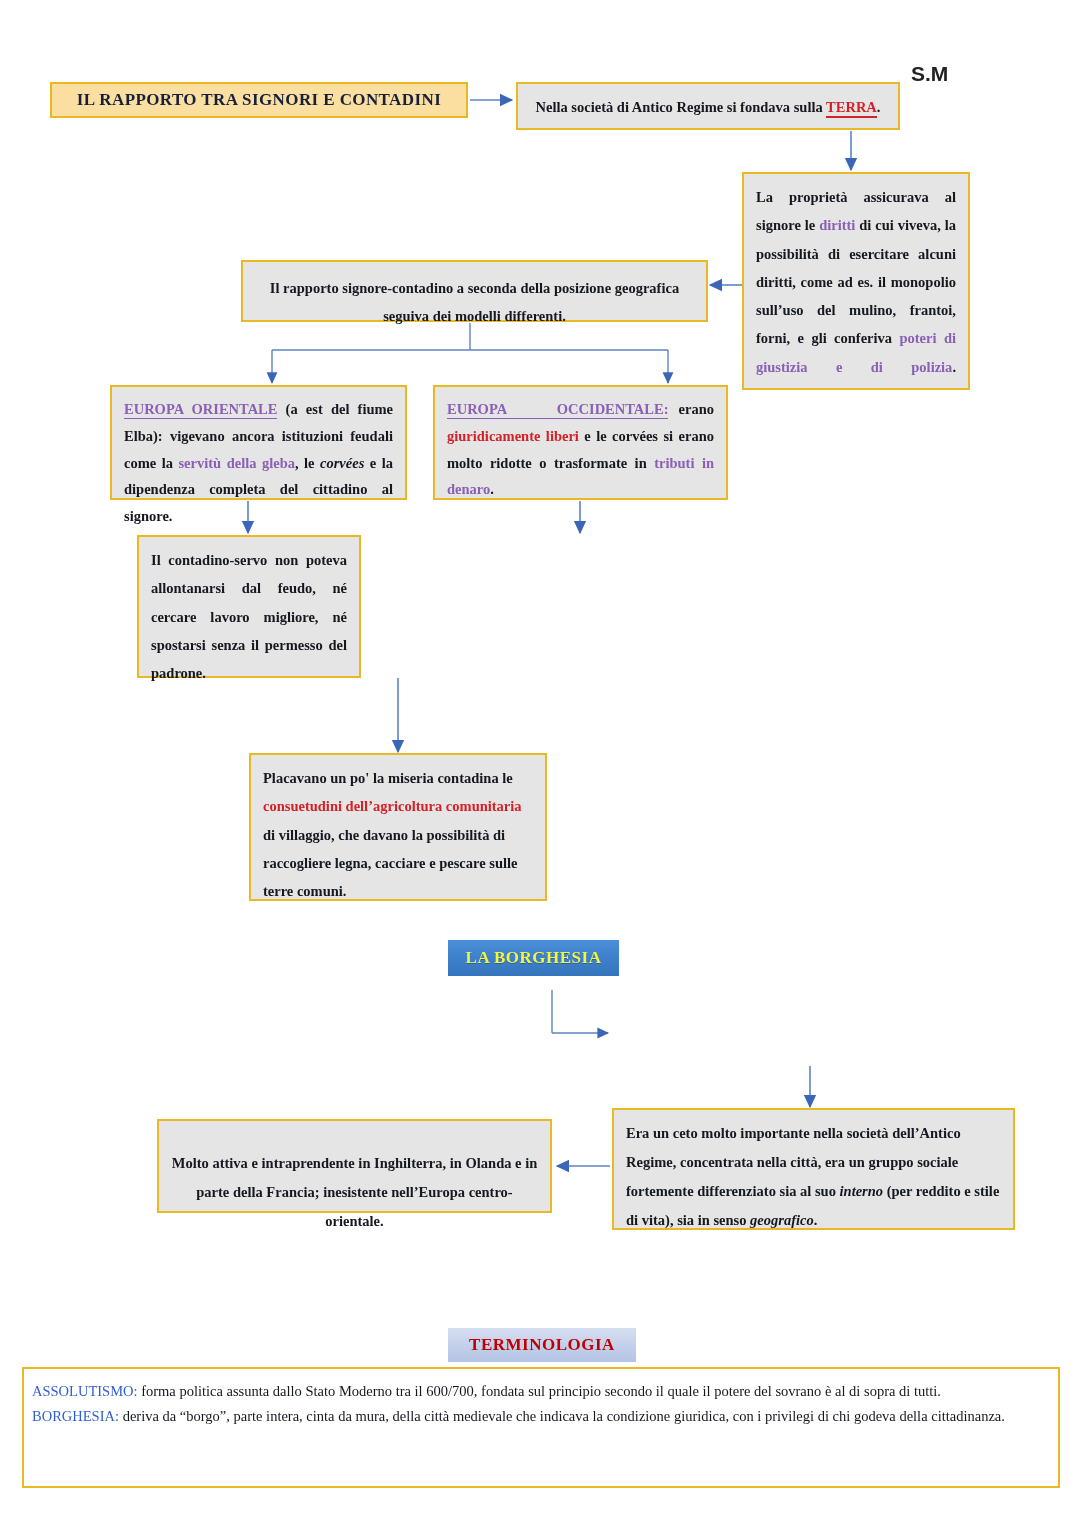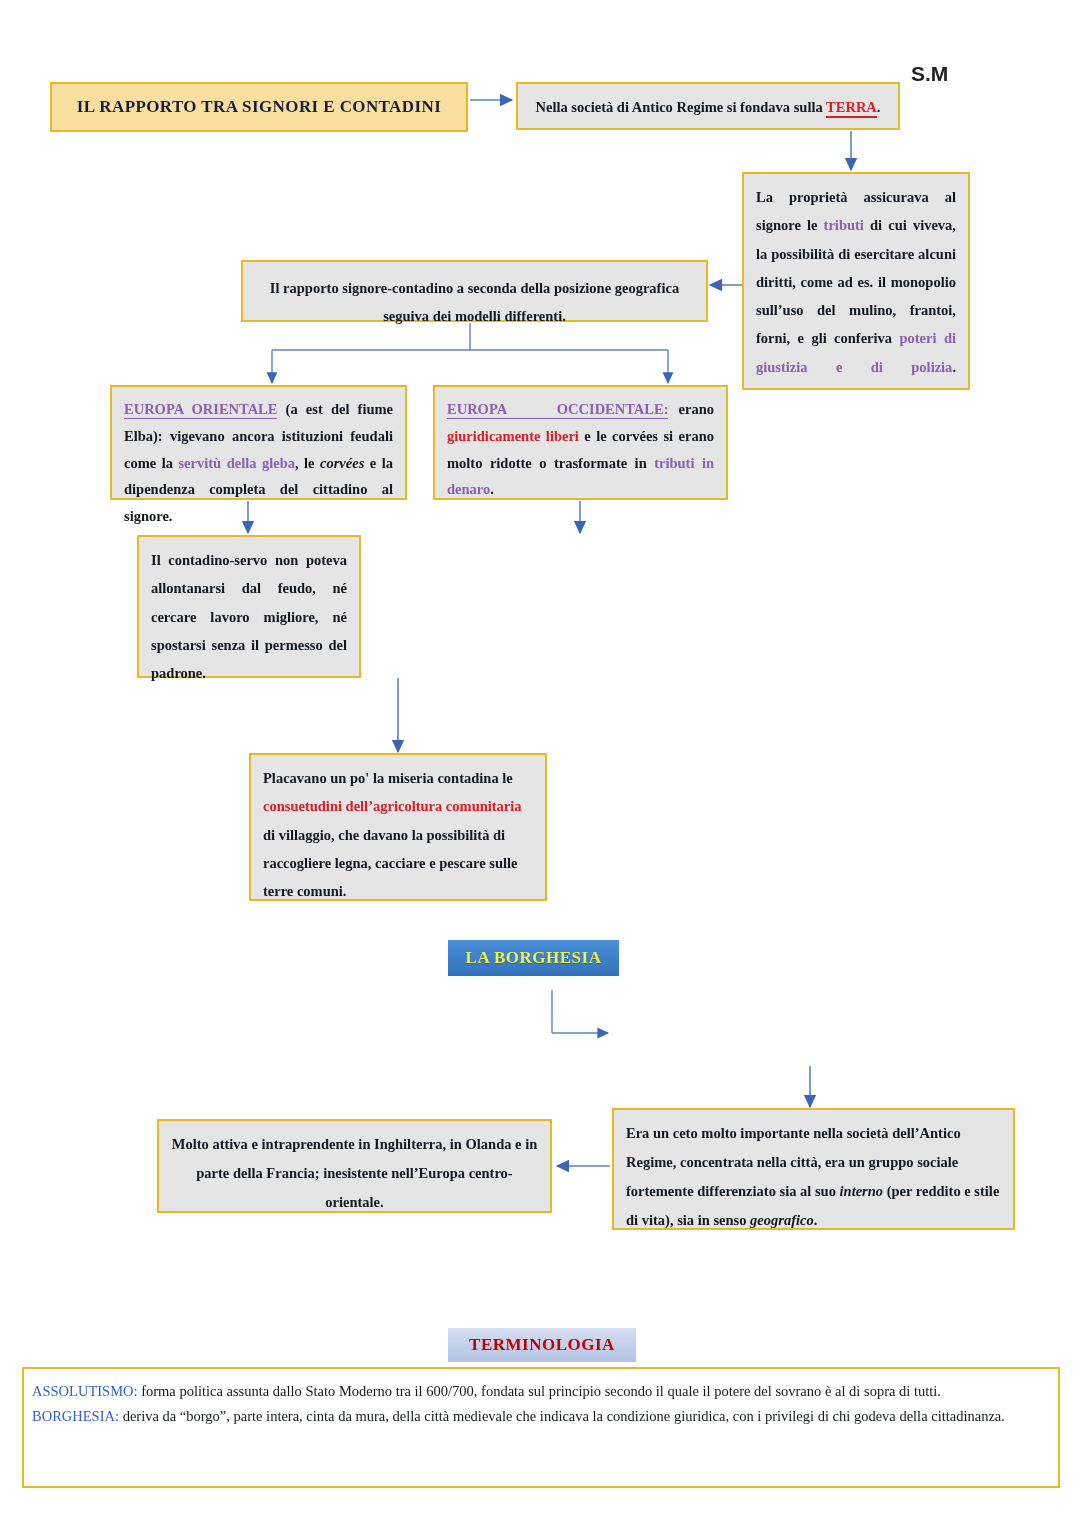--- a/index.html
+++ b/index.html
@@ -152,28 +152,28 @@
     <line x1="552" y1="990" x2="552" y2="1033" stroke="#5b84c4" stroke-width="1.4"></line>
     <line x1="552" y1="1033" x2="608" y2="1033" stroke="#5b84c4" stroke-width="1.4" marker-end="url(#ah)"></line>
 
     <line x1="810" y1="1066" x2="810" y2="1107" stroke="#5b84c4" stroke-width="1.6" marker-end="url(#ah)"></line>
 
     <line x1="610" y1="1166" x2="557" y2="1166" stroke="#5b84c4" stroke-width="1.6" marker-end="url(#ah)"></line>
   </svg>
 
   <div class="watermark" style="left:911px; top:62px;">S.M</div>
 
-  <div class="title-banner" style="left:50px; top:82px; width:418px; height:50px;">IL RAPPORTO TRA SIGNORI E CONTADINI</div>
+  <div class="title-banner" style="left:50px; top:82px; width:418px; height:36px;">IL RAPPORTO TRA SIGNORI E CONTADINI</div>
 
   <div class="box center" style="left:516px; top:82px; width:384px; height:48px; padding-top:12px;">
     <span>Nella società di Antico Regime si fondava sulla </span><span class="c-redb u-red">TERRA</span><span>.</span>
   </div>
 
   <div class="box just" style="left:742px; top:172px; width:228px; height:218px; line-height:1.95;">
-    <span>La proprietà assicurava al signore le </span><span class="c-purple">tributi</span><span> di cui viveva, la possibilità di esercitare alcuni diritti, come ad es. il monopolio sull’uso del mulino, frantoi, forni, e gli conferiva </span><span class="c-purple">poteri di giustizia e di polizia</span><span>.</span>
+    <span>La proprietà assicurava al signore le </span><span class="c-purple">diritti</span><span> di cui viveva, la possibilità di esercitare alcuni diritti, come ad es. il monopolio sull’uso del mulino, frantoi, forni, e gli conferiva </span><span class="c-purple">poteri di giustizia e di polizia</span><span>.</span>
   </div>
 
   <div class="box center" style="left:241px; top:260px; width:467px; height:62px; padding-top:12px; line-height:1.95;">Il rapporto signore-contadino a seconda della posizione geografica seguiva dei modelli differenti.</div>
 
   <div class="box just" style="left:110px; top:385px; width:297px; height:115px; line-height:1.85;">
     <span class="c-purple u-purple">EUROPA ORIENTALE</span><span> (a est del fiume Elba): vigevano ancora istituzioni feudali come la </span><span class="c-purple">servitù della gleba</span><span>, le </span><span class="ital">corvées</span><span> e la dipendenza completa del cittadino al signore.</span>
   </div>
 
   <div class="box just" style="left:433px; top:385px; width:295px; height:115px; line-height:1.85;">
     <span class="c-purple u-purple" style="white-space:pre;">EUROPA          OCCIDENTALE:</span><span style="white-space:pre-wrap;">  erano </span><span class="c-red">giuridicamente liberi</span><span> e le corvées si erano molto ridotte o trasformate in </span><span class="c-purple">tributi in denaro</span><span>.</span>
@@ -186,21 +186,21 @@
     <span>Placavano un po' la miseria contadina le </span><span class="c-red">consuetudini dell’agricoltura comunitaria</span><span> di villaggio, che davano la possibilità di raccogliere legna, cacciare e pescare sulle terre comuni.</span>
   </div>
 
   <div class="hdr-borghesia" style="left:448px; top:940px; width:171px; height:36px;">LA BORGHESIA</div>
 
 
   <div class="box leftal" style="left:612px; top:1108px; width:403px; height:122px; line-height:2.0;">
     <span>Era un ceto molto importante nella società dell’Antico Regime, concentrata nella città, era un gruppo sociale fortemente differenziato sia al suo </span><span class="ital">interno</span><span> (per reddito e stile di vita), sia in senso </span><span class="ital">geografico</span><span>.</span>
   </div>
 
-  <div class="box center" style="left:157px; top:1119px; width:395px; height:94px; padding-top:9px; line-height:2.0;">Molto attiva e intraprendente in Inghilterra, in Olanda e in parte della Francia; inesistente nell’Europa centro-orientale.</div>
+  <div class="box center" style="left:157px; top:1119px; width:395px; height:94px; padding-top:28px; line-height:2.0;">Molto attiva e intraprendente in Inghilterra, in Olanda e in parte della Francia; inesistente nell’Europa centro-orientale.</div>
 
   <div class="hdr-terminologia" style="left:448px; top:1328px; width:188px; height:34px;">TERMINOLOGIA</div>
 
   <div class="term-box" style="left:22px; top:1367px; width:1038px; height:121px;">
     <div>
       <span class="term-key">ASSOLUTISMO:</span><span> forma politica assunta dallo Stato Moderno tra il 600/700, fondata sul principio secondo il quale il potere del sovrano è al di sopra di tutti.</span>
     </div>
     <div>
       <span class="term-key">BORGHESIA:</span><span> deriva da “borgo”, parte intera, cinta da mura, della città medievale che indicava la condizione giuridica, con i privilegi di chi godeva della cittadinanza.</span>
     </div>

